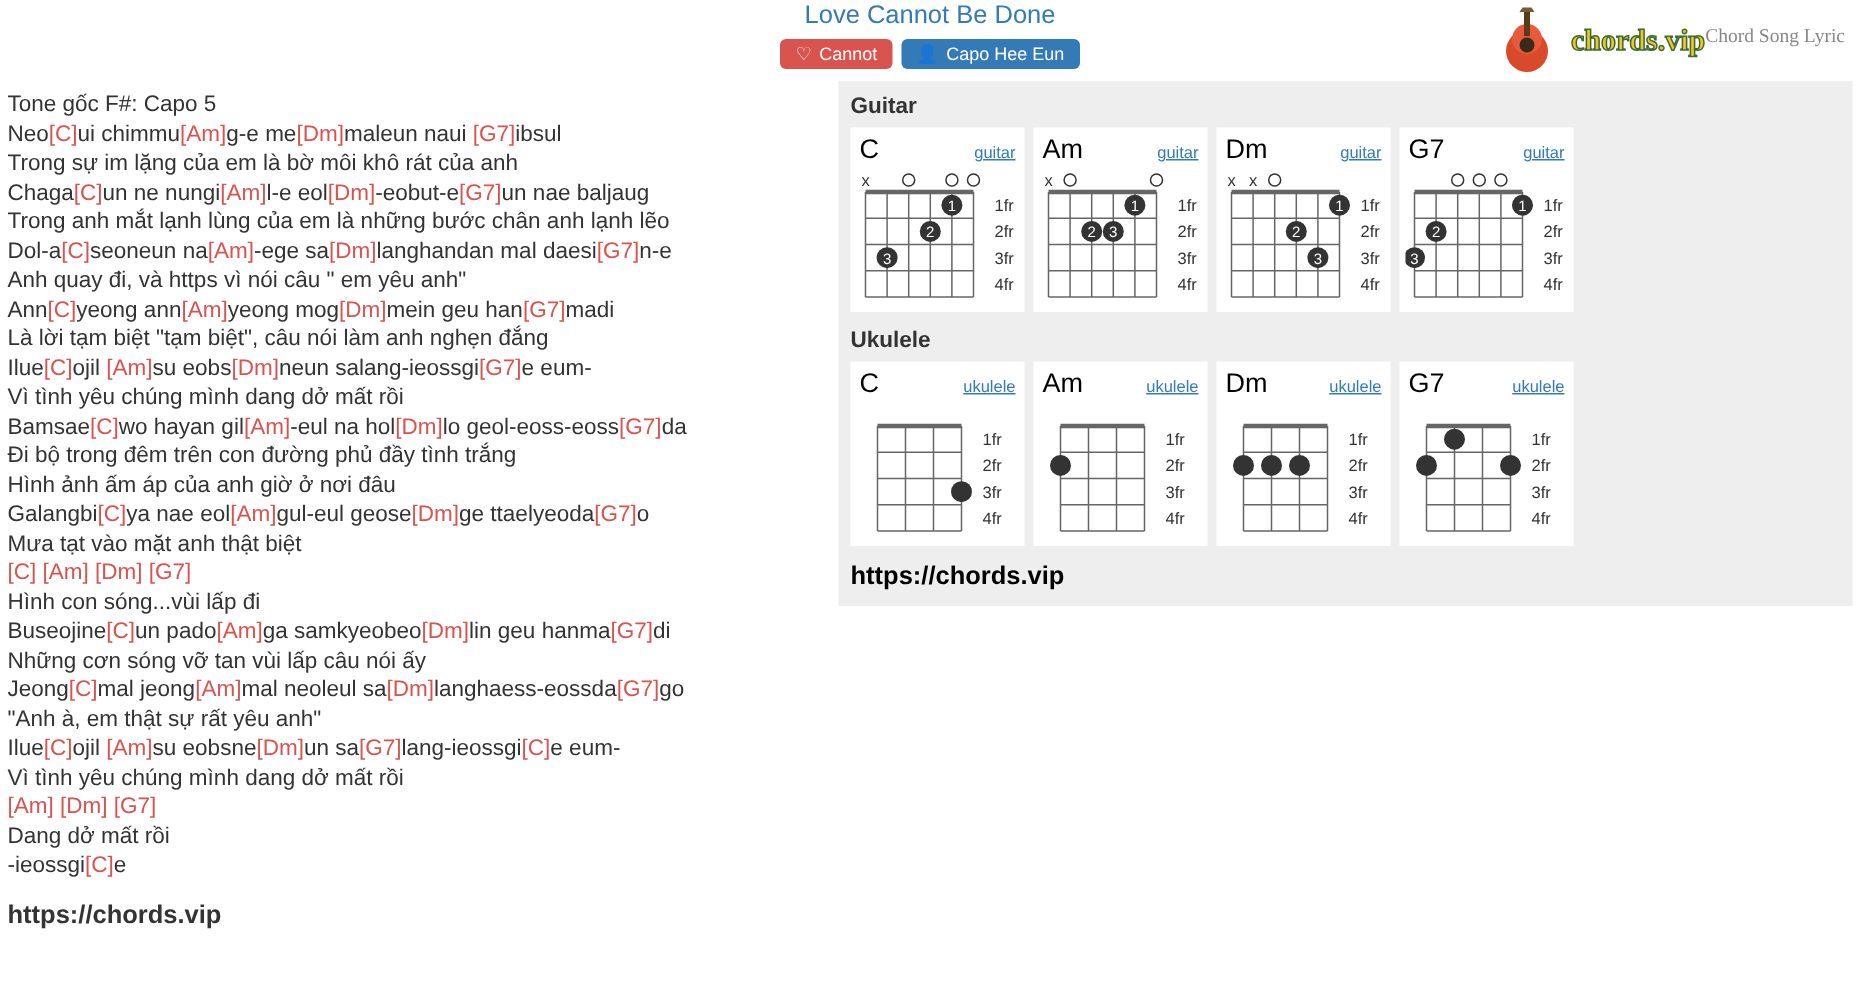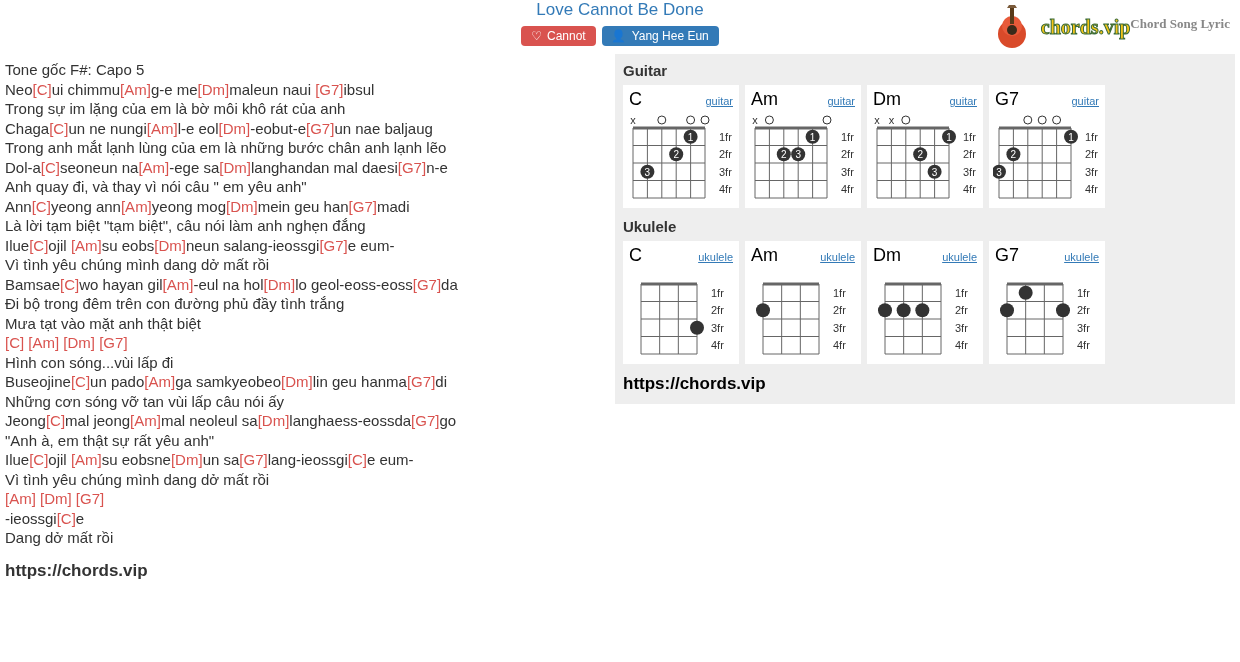--- a/index.html
+++ b/index.html
@@ -9,27 +9,27 @@
 .header h1 { color: #337ab7; font-size: 17px; font-weight: normal; margin-bottom: 6px; }
 .badges { display: flex; gap: 6px; justify-content: center; }
 .badge { display: inline-flex; align-items: center; gap: 5px; padding: 3px 10px; border-radius: 4px; color: #fff; font-size: 12px; cursor: pointer; }
 .badge-red { background: #d9534f; }
 .badge-blue { background: #337ab7; }
 .logo { position: absolute; right: 10px; top: 4px; display: flex; align-items: center; gap: 6px; }
 .logo-g { width: 46px; height: 46px; position: relative; }
 .logo-g svg { width: 100%; height: 100%; }
 .logo-txt { display: flex; flex-direction: row; }
 .logo-txt .t1 { font-family: 'Comic Sans MS', cursive; font-size: 20px; font-weight: bold; color: #f5c518; -webkit-text-stroke: 1px #3a6b3a; }
-.logo-txt .t2 { font-family: 'Comic Sans MS', cursive; font-size: 13px; font-weight: bold; color: #888; }
+.logo-txt .t2 { font-family: 'Comic Sans MS', cursive; font-size: 13px; font-weight: normal; color: #888; }
 .main { display: flex; gap: 10px; padding: 0 5px; align-items: flex-start; }
 .lyrics { flex: 1; font-size: 15px; line-height: 1.3; color: #333; padding-top: 6px; }
 .lyrics p { margin: 0; white-space: pre-wrap; }
 .chord { color: #d9534f; }
 .footer-url { font-size: 17px; font-weight: bold; margin-top: 12px; }
-.sidebar { width: 620px; background: #eee; padding: 8px 8px 10px; }
+.sidebar { width: 676px; background: #eee; padding: 8px 8px 10px; }
 .side-title { font-weight: bold; font-size: 15px; margin-bottom: 6px; color: #333; }
 .diagrams { display: flex; gap: 6px; margin-bottom: 10px; }
 .diagram { background: #fff; padding: 4px; }
 .diag-head { display: flex; justify-content: space-between; align-items: baseline; padding: 0 2px 2px; }
 .diag-chord { font-size: 18px; font-weight: normal; }
 .diag-type { font-size: 11px; color: #337ab7; text-decoration: underline; cursor: pointer; }
 .site-url { font-size: 17px; font-weight: bold; margin-top: 8px; }
 .fret-svg { display: block; }
 </style>
 </head>
@@ -38,21 +38,21 @@
 <div class="container">
   <div class="header">
     <h1>Love Cannot Be Done</h1>
     <div class="badges">
       <span class="badge badge-red">
         <span>♡</span>
         <span>Cannot</span>
       </span>
       <span class="badge badge-blue">
         <span>👤</span>
-        <span>Yang Hee Eun</span>
+        <span>Capo Hee Eun</span>
       </span>
     </div>
     <div class="logo">
       <div class="logo-g">
         <svg viewBox="0 0 46 46">
             <circle cx="23" cy="30" r="14" fill="#d94a2a"></circle>
             <circle cx="23" cy="22" r="10" fill="#e85a3a"></circle>
             <circle cx="23" cy="26" r="5" fill="#3a2a1a"></circle>
             <rect x="21" y="2" width="4" height="18" fill="#5a3a1a"></rect>
             <path d="M18,4 L28,4 L26,1 L20,1 Z" fill="#7a5a3a"></path>
@@ -66,39 +66,41 @@
   </div>
 
   <div class="main">
     <div class="lyrics" id="lyrics">
         <p>Tone gốc F#: Capo 5</p>
         <p>Neo<span class="chord">[C]</span>ui chimmu<span class="chord">[Am]</span>g-e me<span class="chord">[Dm]</span>maleun naui <span class="chord">[G7]</span>ibsul</p>
         <p>Trong sự im lặng của em là bờ môi khô rát của anh</p>
         <p>Chaga<span class="chord">[C]</span>un ne nungi<span class="chord">[Am]</span>l-e eol<span class="chord">[Dm]</span>-eobut-e<span class="chord">[G7]</span>un nae baljaug</p>
         <p>Trong anh mắt lạnh lùng của em là những bước chân anh lạnh lẽo</p>
         <p>Dol-a<span class="chord">[C]</span>seoneun na<span class="chord">[Am]</span>-ege sa<span class="chord">[Dm]</span>langhandan mal daesi<span class="chord">[G7]</span>n-e</p>
-        <p>Anh quay đi, và thay vì nói câu " em yêu anh"</p>
+        <p>Anh quay đi, và https vì nói câu " em yêu anh"</p>
         <p>Ann<span class="chord">[C]</span>yeong ann<span class="chord">[Am]</span>yeong mog<span class="chord">[Dm]</span>mein geu han<span class="chord">[G7]</span>madi</p>
         <p>Là lời tạm biệt "tạm biệt", câu nói làm anh nghẹn đắng</p>
         <p>Ilue<span class="chord">[C]</span>ojil <span class="chord">[Am]</span>su eobs<span class="chord">[Dm]</span>neun salang-ieossgi<span class="chord">[G7]</span>e eum-</p>
         <p>Vì tình yêu chúng mình dang dở mất rồi</p>
         <p>Bamsae<span class="chord">[C]</span>wo hayan gil<span class="chord">[Am]</span>-eul na hol<span class="chord">[Dm]</span>lo geol-eoss-eoss<span class="chord">[G7]</span>da</p>
         <p>Đi bộ trong đêm trên con đường phủ đầy tình trắng</p>
+        <p>Hình ảnh ấm áp của anh giờ ở nơi đâu</p>
+        <p>Galangbi<span class="chord">[C]</span>ya nae eol<span class="chord">[Am]</span>gul-eul geose<span class="chord">[Dm]</span>ge ttaelyeoda<span class="chord">[G7]</span>o</p>
         <p>Mưa tạt vào mặt anh thật biệt</p>
         <p><span class="chord">[C]</span> <span class="chord">[Am]</span> <span class="chord">[Dm]</span> <span class="chord">[G7]</span></p>
         <p>Hình con sóng...vùi lấp đi</p>
         <p>Buseojine<span class="chord">[C]</span>un pado<span class="chord">[Am]</span>ga samkyeobeo<span class="chord">[Dm]</span>lin geu hanma<span class="chord">[G7]</span>di</p>
         <p>Những cơn sóng vỡ tan vùi lấp câu nói ấy</p>
         <p>Jeong<span class="chord">[C]</span>mal jeong<span class="chord">[Am]</span>mal neoleul sa<span class="chord">[Dm]</span>langhaess-eossda<span class="chord">[G7]</span>go</p>
         <p>"Anh à, em thật sự rất yêu anh"</p>
         <p>Ilue<span class="chord">[C]</span>ojil <span class="chord">[Am]</span>su eobsne<span class="chord">[Dm]</span>un sa<span class="chord">[G7]</span>lang-ieossgi<span class="chord">[C]</span>e eum-</p>
         <p>Vì tình yêu chúng mình dang dở mất rồi</p>
         <p><span class="chord">[Am]</span> <span class="chord">[Dm]</span> <span class="chord">[G7]</span></p>
+        <p>Dang dở mất rồi</p>
         <p>-ieossgi<span class="chord">[C]</span>e</p>
-        <p>Dang dở mất rồi</p>
         <div class="footer-url">https://chords.vip</div>
       </div>
 
     <div class="sidebar">
       <div class="side-title">Guitar</div>
       <div class="diagrams" id="guitar-diagrams">
           <div class="diagram">
             <div class="diag-head">
               <span class="diag-chord">C</span>
               <span class="diag-type">guitar</span>

